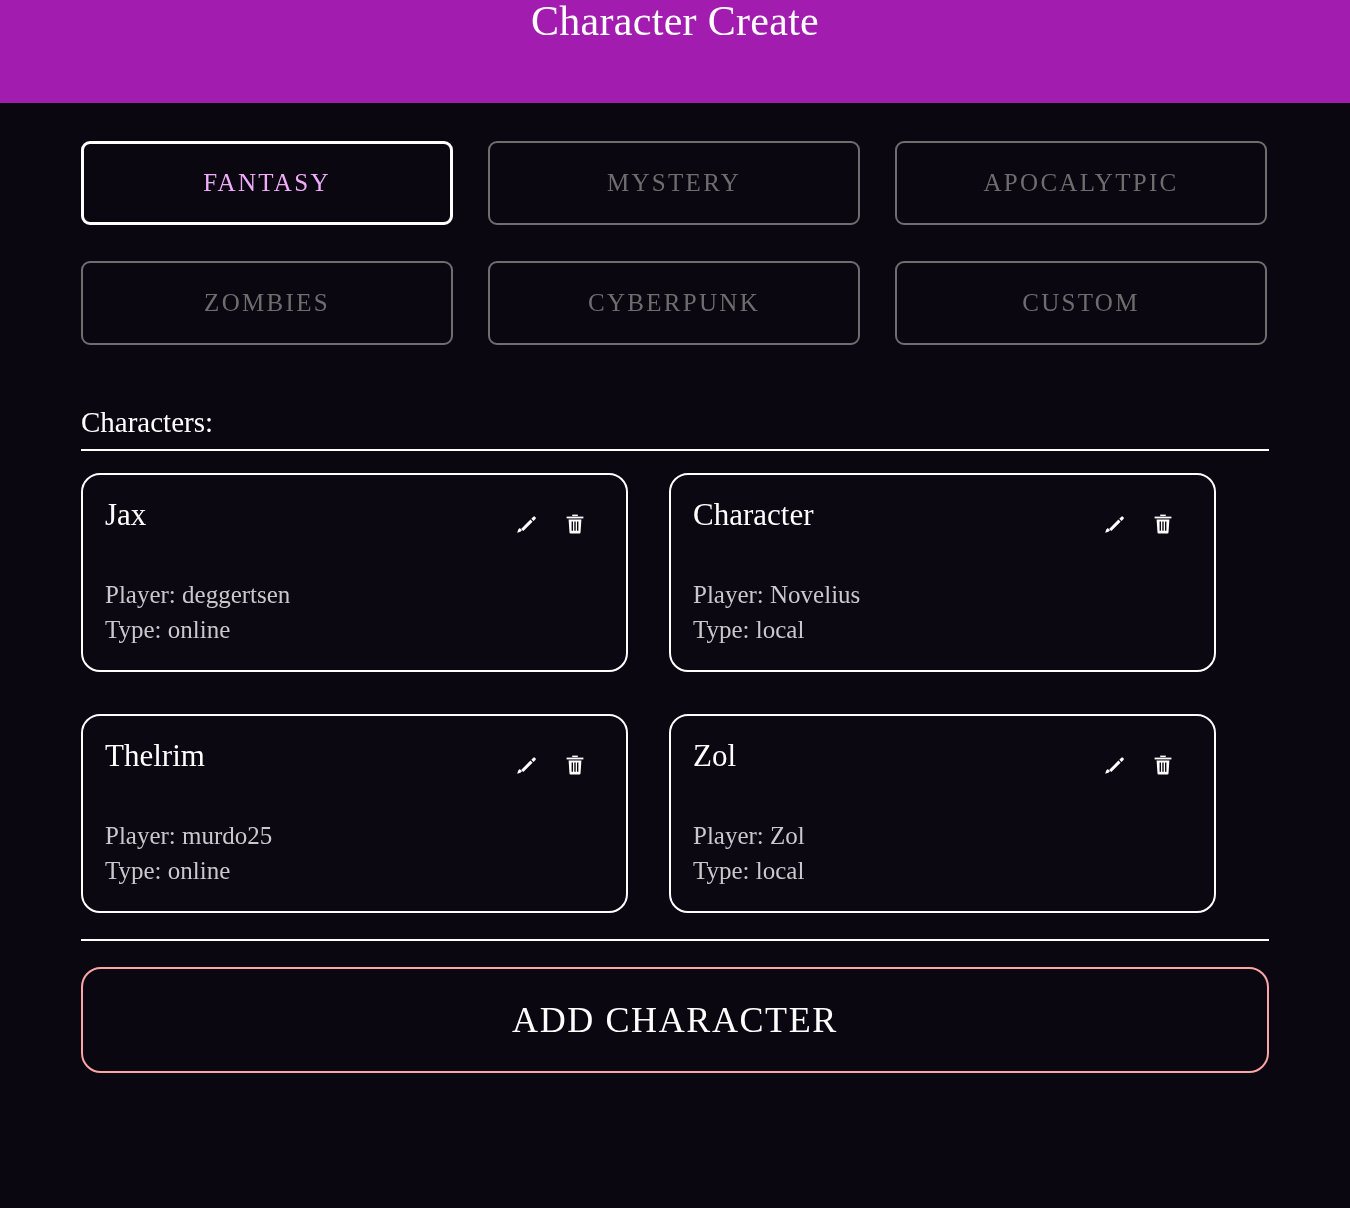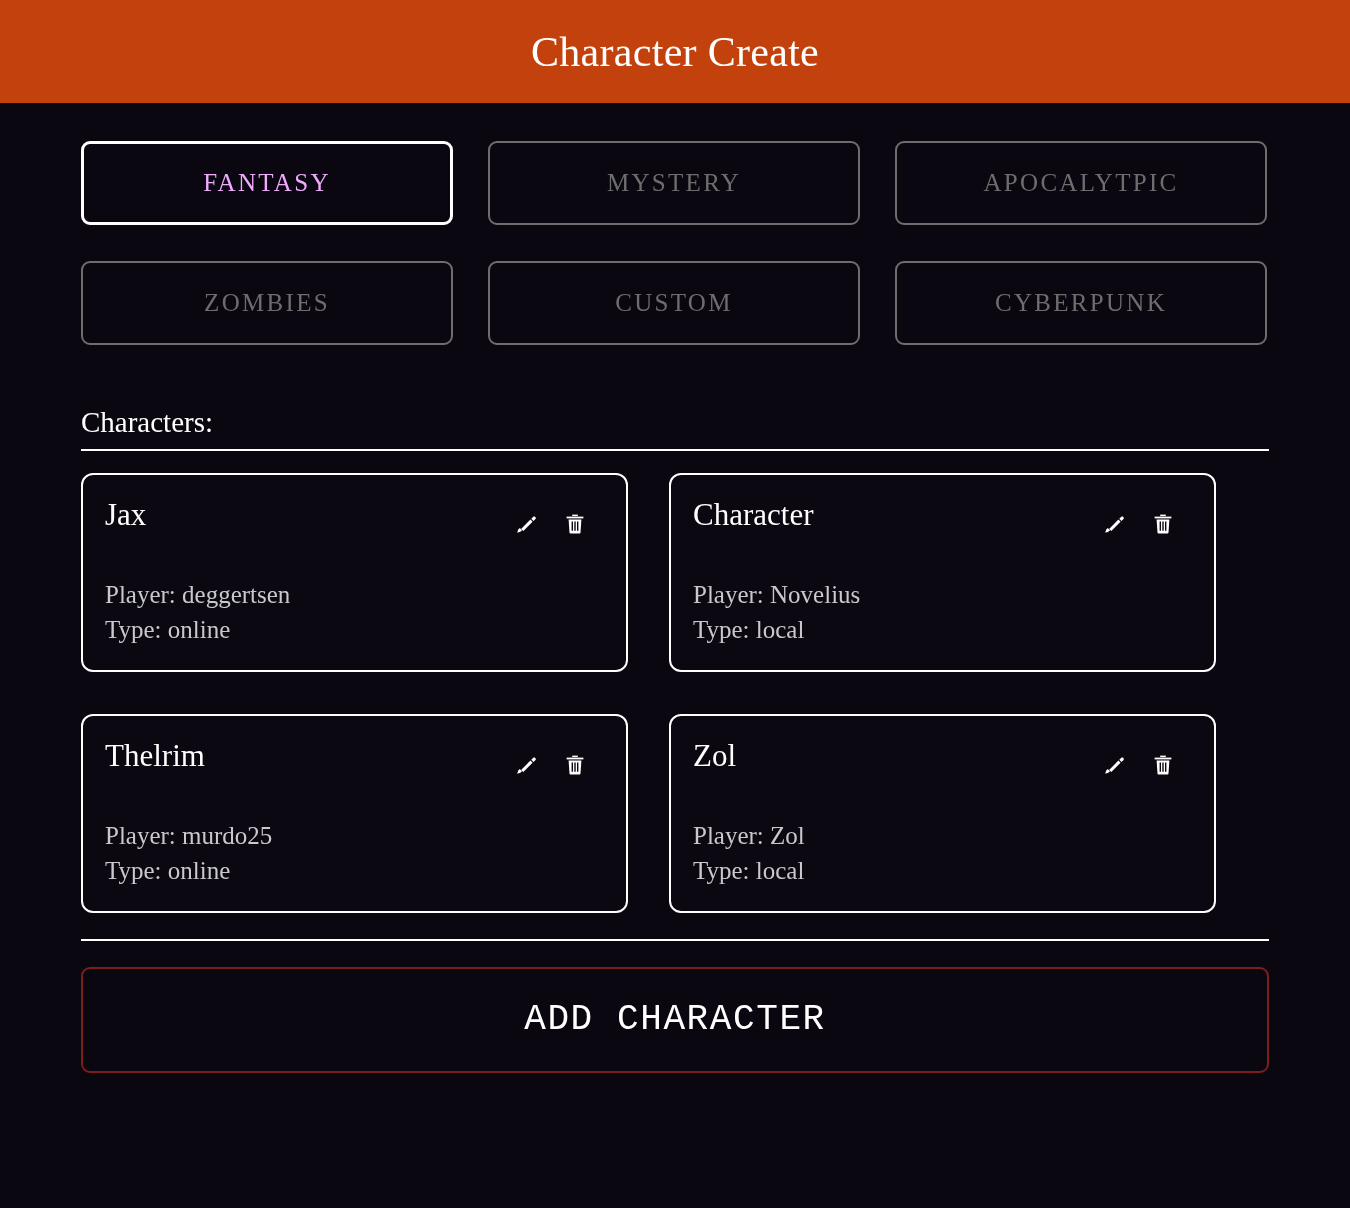--- a/index.html
+++ b/index.html
@@ -13,23 +13,22 @@
   body {
     background: #0a0711;
     font-family: "Liberation Serif", "DejaVu Serif", serif;
     color: #ffffff;
     overflow: hidden;
   }
 
   
   .app-header {
     height: 103px;
-    background: #c2410c;
+    background: #a21caf;
     display: flex;
-    align-items: center;
     justify-content: center;
   }
   .app-title {
     font-size: 42px;
     font-weight: 400;
     color: #ffffff;
     letter-spacing: 0.3px;
     line-height: 1;
   }
 
@@ -91,21 +90,21 @@
     grid-template-columns: repeat(2, 547px);
     column-gap: 41px;
     row-gap: 42px;
     margin-top: 22px;
   }
 
   .char-card {
     position: relative;
     height: 199px;
     border: 2px solid #ffffff;
-    border-radius: 12px;
+    border-radius: 19px;
     background: #0b0811;
     padding: 24px 22px 18px 22px;
   }
 
   .card-top {
     display: flex;
     align-items: flex-start;
     justify-content: space-between;
   }
 
@@ -149,46 +148,46 @@
     border: 0;
     border-top: 2px solid #ffffff;
     margin-top: 26px;
   }
 
   .add-character-btn {
     display: block;
     width: 100%;
     height: 106px;
     margin-top: 26px;
-    border: 2px solid #7f1d1d;
-    border-radius: 9px;
+    border: 2px solid #fca5a5;
+    border-radius: 20px;
     background: #0a0711;
     color: #ffffff;
-    font-family: Liberation Mono, monospace;
+    font-family: Liberation Serif, serif;
     font-size: 36px;
     letter-spacing: 1.6px;
     cursor: pointer;
   }
 </style>
 </head>
 <body>
 
 <header class="app-header">
   <h1 class="app-title">Character Create</h1>
 </header>
 
 <main class="main">
 
   <div class="genre-grid">
     <button class="genre-btn active">FANTASY</button>
     <button class="genre-btn">MYSTERY</button>
     <button class="genre-btn">APOCALYTPIC</button>
     <button class="genre-btn">ZOMBIES</button>
+    <button class="genre-btn">CYBERPUNK</button>
     <button class="genre-btn">CUSTOM</button>
-    <button class="genre-btn">CYBERPUNK</button>
   </div>
 
   <h2 class="characters-heading">Characters:</h2>
   <hr class="divider">
 
   <div class="card-grid">
 
     <div class="char-card">
       <div class="card-top">
         <div class="char-name">Jax</div>

